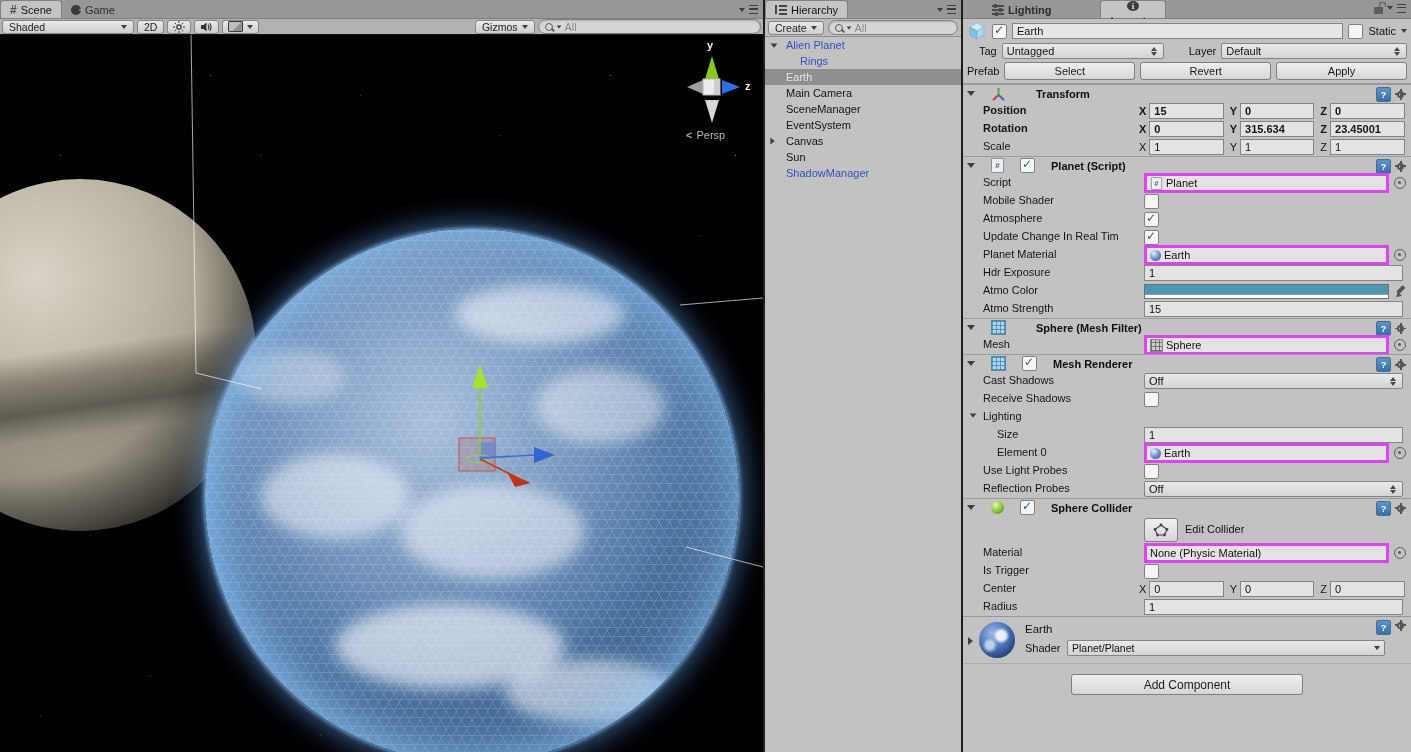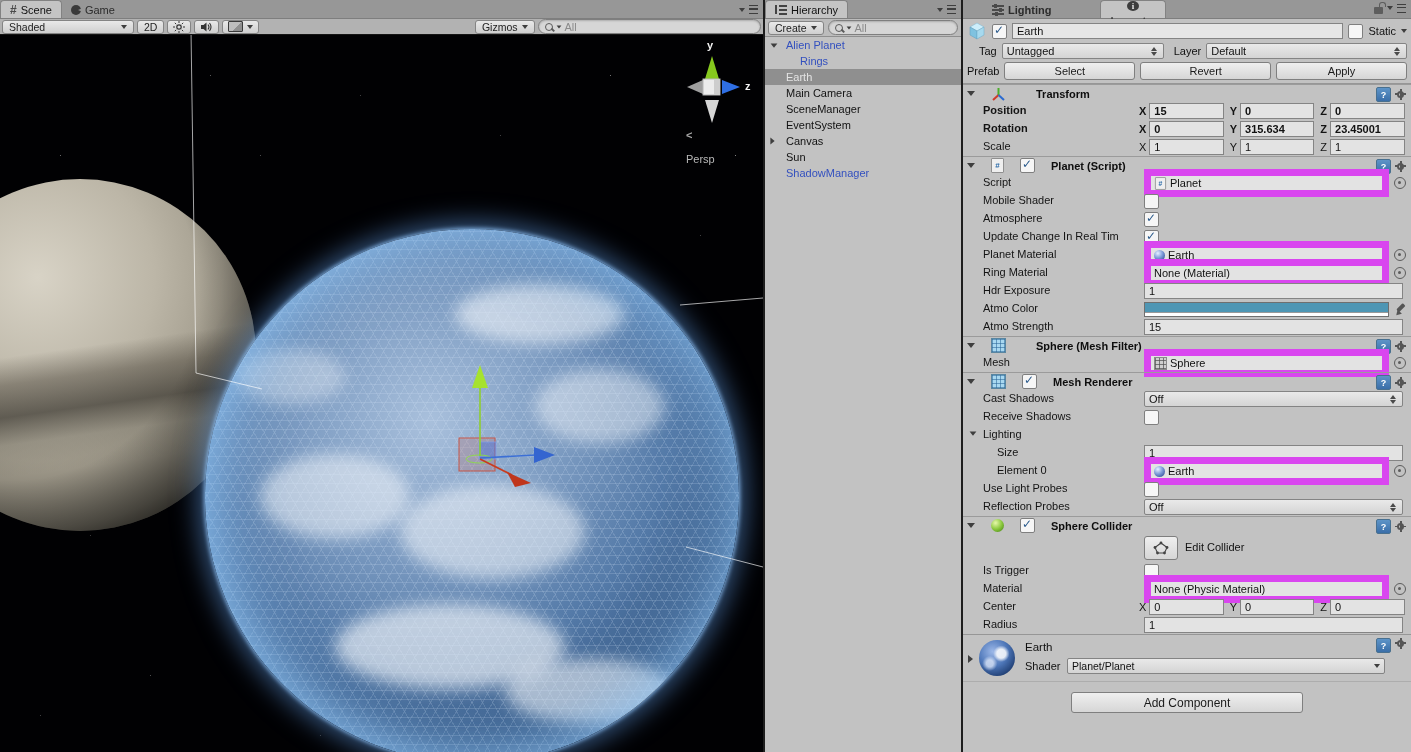--- a/index.html
+++ b/index.html
@@ -74,21 +74,21 @@
   #alien-planet .shade{position:absolute;inset:0;border-radius:50%;background:radial-gradient(circle at 30% 32%,transparent 55%,rgba(0,0,0,.45) 78%,rgba(0,0,0,.9) 97%);}
   #earth{left:205px;top:194px;width:534px;height:534px;background:radial-gradient(circle at 42% 36%,#a9c0dc 0%,#7d9cc2 28%,#547aa8 52%,#375a86 72%,#1b3152 88%,#0a1526 100%);box-shadow:0 0 26px 7px rgba(110,175,255,.5),0 0 4px 1px rgba(170,215,255,.8);overflow:hidden;}
   .cloud{position:absolute;background:#fff;border-radius:50%;filter:blur(8px);opacity:.55;}
   .wire{position:absolute;inset:0;border-radius:50%;opacity:.5;background:
     repeating-linear-gradient(0deg,rgba(225,238,255,.35) 0 1px,transparent 1px 9px),
     repeating-linear-gradient(60deg,rgba(225,238,255,.3) 0 1px,transparent 1px 9px),
     repeating-linear-gradient(-60deg,rgba(225,238,255,.3) 0 1px,transparent 1px 9px);}
   .rim{position:absolute;inset:0;border-radius:50%;box-shadow:inset 0 0 55px 14px rgba(150,205,255,.55),inset 6px -8px 30px rgba(160,210,255,.35);}
   #scene-overlay{position:absolute;left:0;top:0;}
   .axis-label{position:absolute;color:#f2f2f2;font-size:11px;font-weight:bold;}
-  #persp-label{position:absolute;left:686px;top:94px;color:#b9b9b9;font-size:11px;display:flex;gap:12px;flex-direction:column;}
+  #persp-label{position:absolute;left:686px;top:94px;color:#b9b9b9;font-size:11px;display:flex;gap:4px;}
   #persp-label .lt::after{content:"<";color:#a8a8a8;font-weight:bold;}
   
   .search-pill{height:13px;background:#d6d6d6;border:1px solid #7f7f7f;border-radius:8px;display:flex;align-items:center;gap:3px;padding:0 6px;flex:1;box-shadow:inset 0 1px 2px rgba(0,0,0,.2);}
   .search-pill .ph{color:#8a8a8a;font-size:11px;}
   
   #hierarchy-pane{left:765px;width:196px;}
   .hier-toolbar{position:absolute;left:0;right:0;top:19px;height:17px;background:#bcbcbc;border-bottom:1px solid #8f8f8f;display:flex;align-items:center;gap:4px;padding:0 3px;}
   .hier-list{position:absolute;left:0;right:0;top:37px;bottom:0;}
   .hrow{height:16px;display:flex;align-items:center;position:relative;color:#121212;}
   .hrow .lbl{position:absolute;left:21px;white-space:nowrap;}
@@ -116,21 +116,21 @@
   .prow .plabel.sub{left:34px;}
   .prow.bold .plabel{font-weight:bold;}
   .prow.bold .field{font-weight:bold;}
   .ctrl{position:absolute;left:181px;right:8px;top:1px;height:16px;display:flex;align-items:center;}
   .ctrl .field,.ctrl .popup{flex:1;}
   .ctrl.withpicker{right:22px;}
   .rowpicker{position:absolute;right:5px;top:3px;}
   .xyz{position:absolute;left:176px;right:6px;top:1px;display:flex;gap:6px;}
   .xyz .cell{flex:1;display:flex;align-items:center;gap:3px;}
   .xyz .axis{color:#141414;}
-  .objfield{flex:1;height:14px;background:#e3e3e3;border:7px solid #d946ef;display:flex;align-items:center;gap:3px;padding:0 3px;}
+  .objfield{flex:1;height:14px;background:#e3e3e3;border:3px solid #d946ef;display:flex;align-items:center;gap:3px;padding:0 3px;}
   .colorswatch{flex:1;height:13px;border:1px solid #6f6f6f;position:relative;}
   .colorswatch::after{content:"";position:absolute;left:0;right:0;bottom:0;height:3px;background:#fff;border-top:1px solid #999;}
   .matfooter{border-top:1px solid #969696;height:46px;position:relative;background:#c2c2c2;}
   .thumb{position:absolute;left:16px;top:5px;width:36px;height:36px;border-radius:50%;background:
     radial-gradient(circle at 62% 38%,rgba(255,255,255,.85) 0 14%,transparent 26%),
     radial-gradient(circle at 30% 65%,rgba(235,242,255,.7) 0 10%,transparent 22%),
     radial-gradient(circle at 38% 32%,#9cb8e8 0%,#4d76b8 45%,#1e3c70 80%,#0b1b38 100%);}
   .addcomp-wrap{height:40px;display:flex;align-items:flex-start;justify-content:center;padding-top:10px;border-top:1px solid #adadad;}
   .addcomp-wrap .btn{width:230px;height:19px;}
   .fold-abs{position:absolute;}
@@ -343,21 +343,21 @@
       </div>
       <div class="gh-row" style="padding-left:12px;">
         <span>Tag</span>
         <span class="popup" style="width:152px;justify-content:center;">
           <span>Untagged</span>
           <span class="updown">
               <i class="u"></i>
               <i class="d"></i>
             </span>
         </span>
-        <span style="margin-left:5px;">Layer</span>
+        <span style="margin-left:20px;">Layer</span>
         <span class="popup" style="flex:1;">
           <span>Default</span>
           <span class="updown">
               <i class="u"></i>
               <i class="d"></i>
             </span>
         </span>
       </div>
       <div class="gh-row" style="margin-bottom:1px;">
         <span>Prefab</span>
@@ -501,29 +501,20 @@
         <span class="plabel">Planet Material</span>
         <span class="ctrl withpicker">
             <span class="objfield">
               <span class="sphere-icon"></span>
               <span>Earth</span>
             </span>
           </span>
         <span class="rowpicker picker-icon"></span>
       </div>
       <div class="prow">
-        <span class="plabel">Ring Material</span>
-        <span class="ctrl withpicker">
-            <span class="objfield">
-              <span>None (Material)</span>
-            </span>
-          </span>
-        <span class="rowpicker picker-icon"></span>
-      </div>
-      <div class="prow">
         <span class="plabel">Hdr Exposure</span>
         <span class="ctrl">
             <span class="field">
               <span>1</span>
             </span>
           </span>
       </div>
       <div class="prow">
         <span class="plabel">Atmo Color</span>
         <span class="ctrl withpicker">
@@ -652,33 +643,33 @@
             <circle cx="8" cy="2" r="1.4" fill="#444"></circle>
               <circle cx="14" cy="6.5" r="1.4" fill="#444"></circle>
             <circle cx="11.5" cy="12" r="1.4" fill="#444"></circle>
               <circle cx="4.5" cy="12" r="1.4" fill="#444"></circle>
             <circle cx="2" cy="6.5" r="1.4" fill="#444"></circle>
           </svg>
         </span>
         <span style="position:absolute;left:222px;top:7px;">Edit Collider</span>
       </div>
       <div class="prow">
-        <span class="plabel">Is Trigger</span>
-        <span class="ctrl">
-            <span class="check"></span>
-          </span>
-      </div>
-      <div class="prow">
         <span class="plabel">Material</span>
         <span class="ctrl withpicker">
             <span class="objfield">
               <span>None (Physic Material)</span>
             </span>
           </span>
         <span class="rowpicker picker-icon"></span>
+      </div>
+      <div class="prow">
+        <span class="plabel">Is Trigger</span>
+        <span class="ctrl">
+            <span class="check"></span>
+          </span>
       </div>
       <div class="prow">
         <span class="plabel">Center</span>
         <span class="xyz">
           <span class="cell">
               <span class="axis">X</span>
               <span class="field" style="flex:1;">
                 <span>0</span>
               </span>
             </span>

